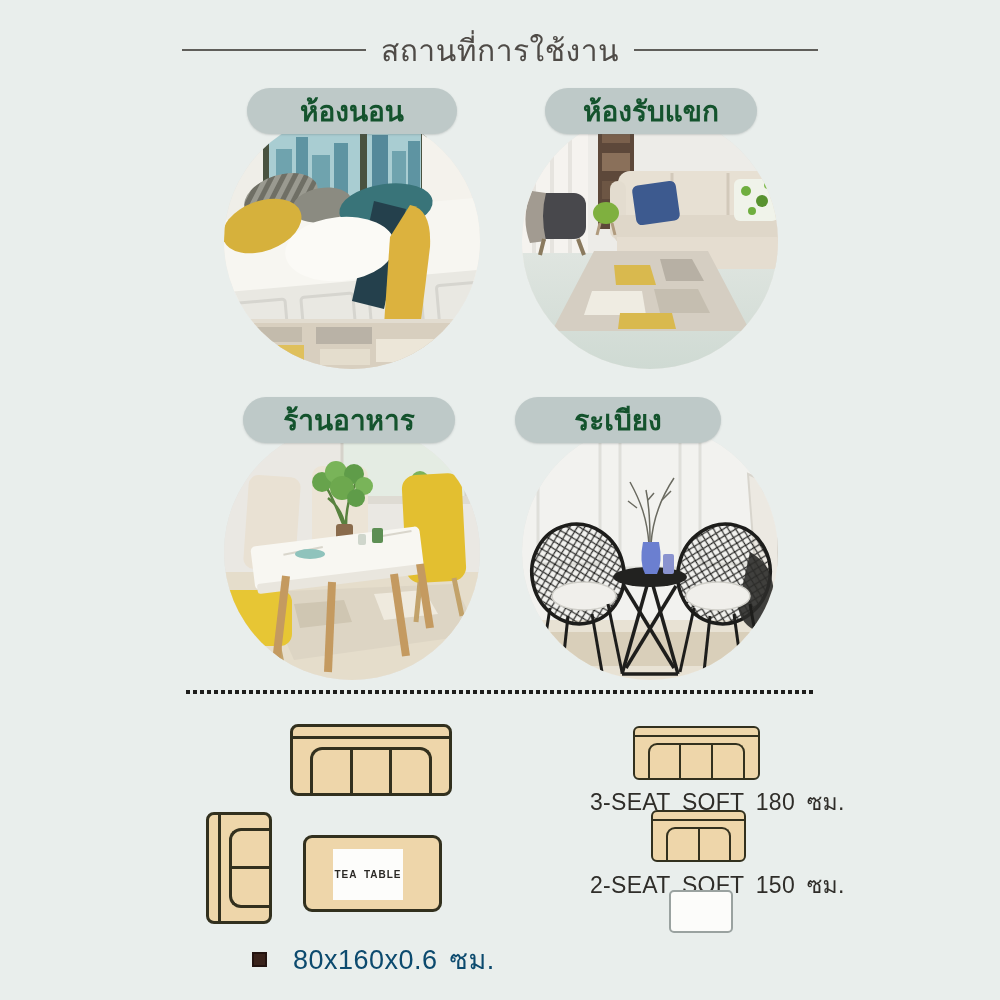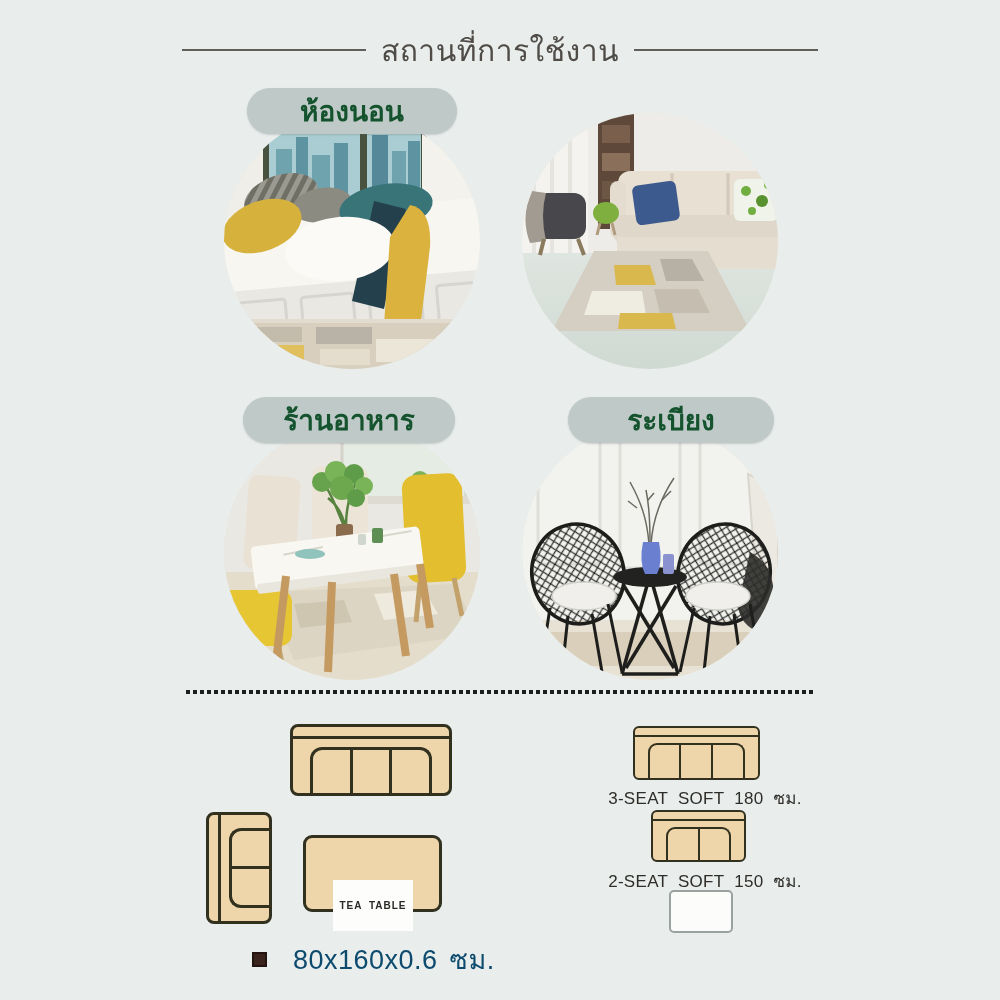--- a/index.html
+++ b/index.html
@@ -18,21 +18,21 @@
   .h-title { font-size:30px; color:#4f4b47; letter-spacing:0.5px; white-space:nowrap; }
 
   
   .pill { position:absolute; height:46px; background:#bec9c8; border-radius:24px;
           display:flex; align-items:center; justify-content:center;
           font-size:28px; font-weight:600; color:#14532d; z-index:3;
           box-shadow:0 1px 2px rgba(90,100,100,.25); }
   .pill1 { left:247px; top:88px;  width:210px; }
   .pill2 { left:545px; top:88px;  width:212px; }
   .pill3 { left:243px; top:397px; width:212px; }
-  .pill4 { left:568px; top:397px; width:206px; }
+  .pill4 { left:515px; top:397px; width:206px; }
 
   .photo { position:absolute; width:256px; height:256px; border-radius:50%;
            overflow:hidden; z-index:1; background:#dfe3e0; }
   .ph1 { left:224px; top:113px; }
   .ph2 { left:522px; top:113px; }
   .ph3 { left:224px; top:424px; }
   .ph4 { left:522px; top:424px; }
   .photo svg { display:block; }
 
   
@@ -59,49 +59,50 @@
   .sofa-v .rail { position:absolute; top:-1px; bottom:-1px; left:9px; width:3px; background:#32301e; }
   .sofa-v .seat { position:absolute; left:20px; right:-3px; top:13px; bottom:13px;
                   border:3px solid #32301e; border-right:none; border-radius:12px 0 0 12px; }
   .sofa-v .dh { position:absolute; left:-1px; right:0; height:3px; background:#32301e; top:calc(50% - 2px); }
 
   .plan-sofa3 { left:290px; top:724px; width:162px; height:72px; }
   .plan-sofa2 { left:206px; top:812px; width:66px; height:112px; }
 
   .plan-rug { position:absolute; left:303px; top:835px; width:139px; height:77px;
               background:#eed6aa; border:3px solid #32301e; border-radius:9px; box-sizing:border-box; }
-  .plan-rug .tea { position:absolute; left:27px; top:11px; width:80px; height:51px;
+  .plan-rug .tea { position:absolute; left:27px; top:11px; width:70px; height:51px;
                    background:#fdfdfb; display:flex; align-items:center; justify-content:center;
-                   font-size:10px; font-weight:700; letter-spacing:1px; word-spacing:3px; color:#2b2925;margin-top:31px; }
+                   font-size:10px; font-weight:700; letter-spacing:1px; word-spacing:3px; color:#2b2925; }
 
   .plan-caption { position:absolute; left:252px; top:938px; display:flex; align-items:center; gap:26px; }
   .bullet { width:15px; height:15px; background:#3a231b; border:2px solid #241410; box-sizing:border-box; }
   .cap-text { font-size:27px; color:#0c4a6e; letter-spacing:0.5px; word-spacing:4px; white-space:nowrap; }
 
   
   .leg-sofa3 { left:633px; top:726px; width:127px; height:54px; }
   .leg-sofa2 { left:651px; top:810px; width:95px;  height:52px; }
   .leg-table { position:absolute; left:669px; top:890px; width:64px; height:43px;
                background:#fcfcfa; border:2px solid #9aa2a0; border-radius:5px; box-sizing:border-box; }
   .leg-label { position:absolute; left:590px; width:230px; text-align:center;
-               font-size:17px; color:#2f2d29; letter-spacing:0.3px; word-spacing:5px; white-space:nowrap; }
+               font-size:23px; color:#2f2d29; letter-spacing:0.3px; word-spacing:5px; white-space:nowrap; }
   .leg-l1 { top:784px; } .leg-l2 { top:867px; } .leg-l3 { top:938px; }
 </style>
 </head>
 <body>
 
 <div class="abs" style="inset:0;">
 
   <div class="hdr">
     <div class="h-line"></div>
     <div class="h-title">สถานที่การใช้งาน</div>
     <div class="h-line"></div>
   </div>
 
   <div class="pill pill1">ห้องนอน</div>
+  <div class="pill pill2">ห้องรับแขก</div>
   <div class="pill pill3">ร้านอาหาร</div>
   <div class="pill pill4">ระเบียง</div>
 
   <div class="photo ph1">
     <svg viewBox="0 0 256 256" width="256" height="256">
       <defs>
         <pattern id="stripes" width="10" height="10" patternUnits="userSpaceOnUse" patternTransform="rotate(45)">
           <rect width="10" height="10" fill="#9a9a90"></rect>
             <rect width="5" height="10" fill="#6f6f65"></rect>
         </pattern>

